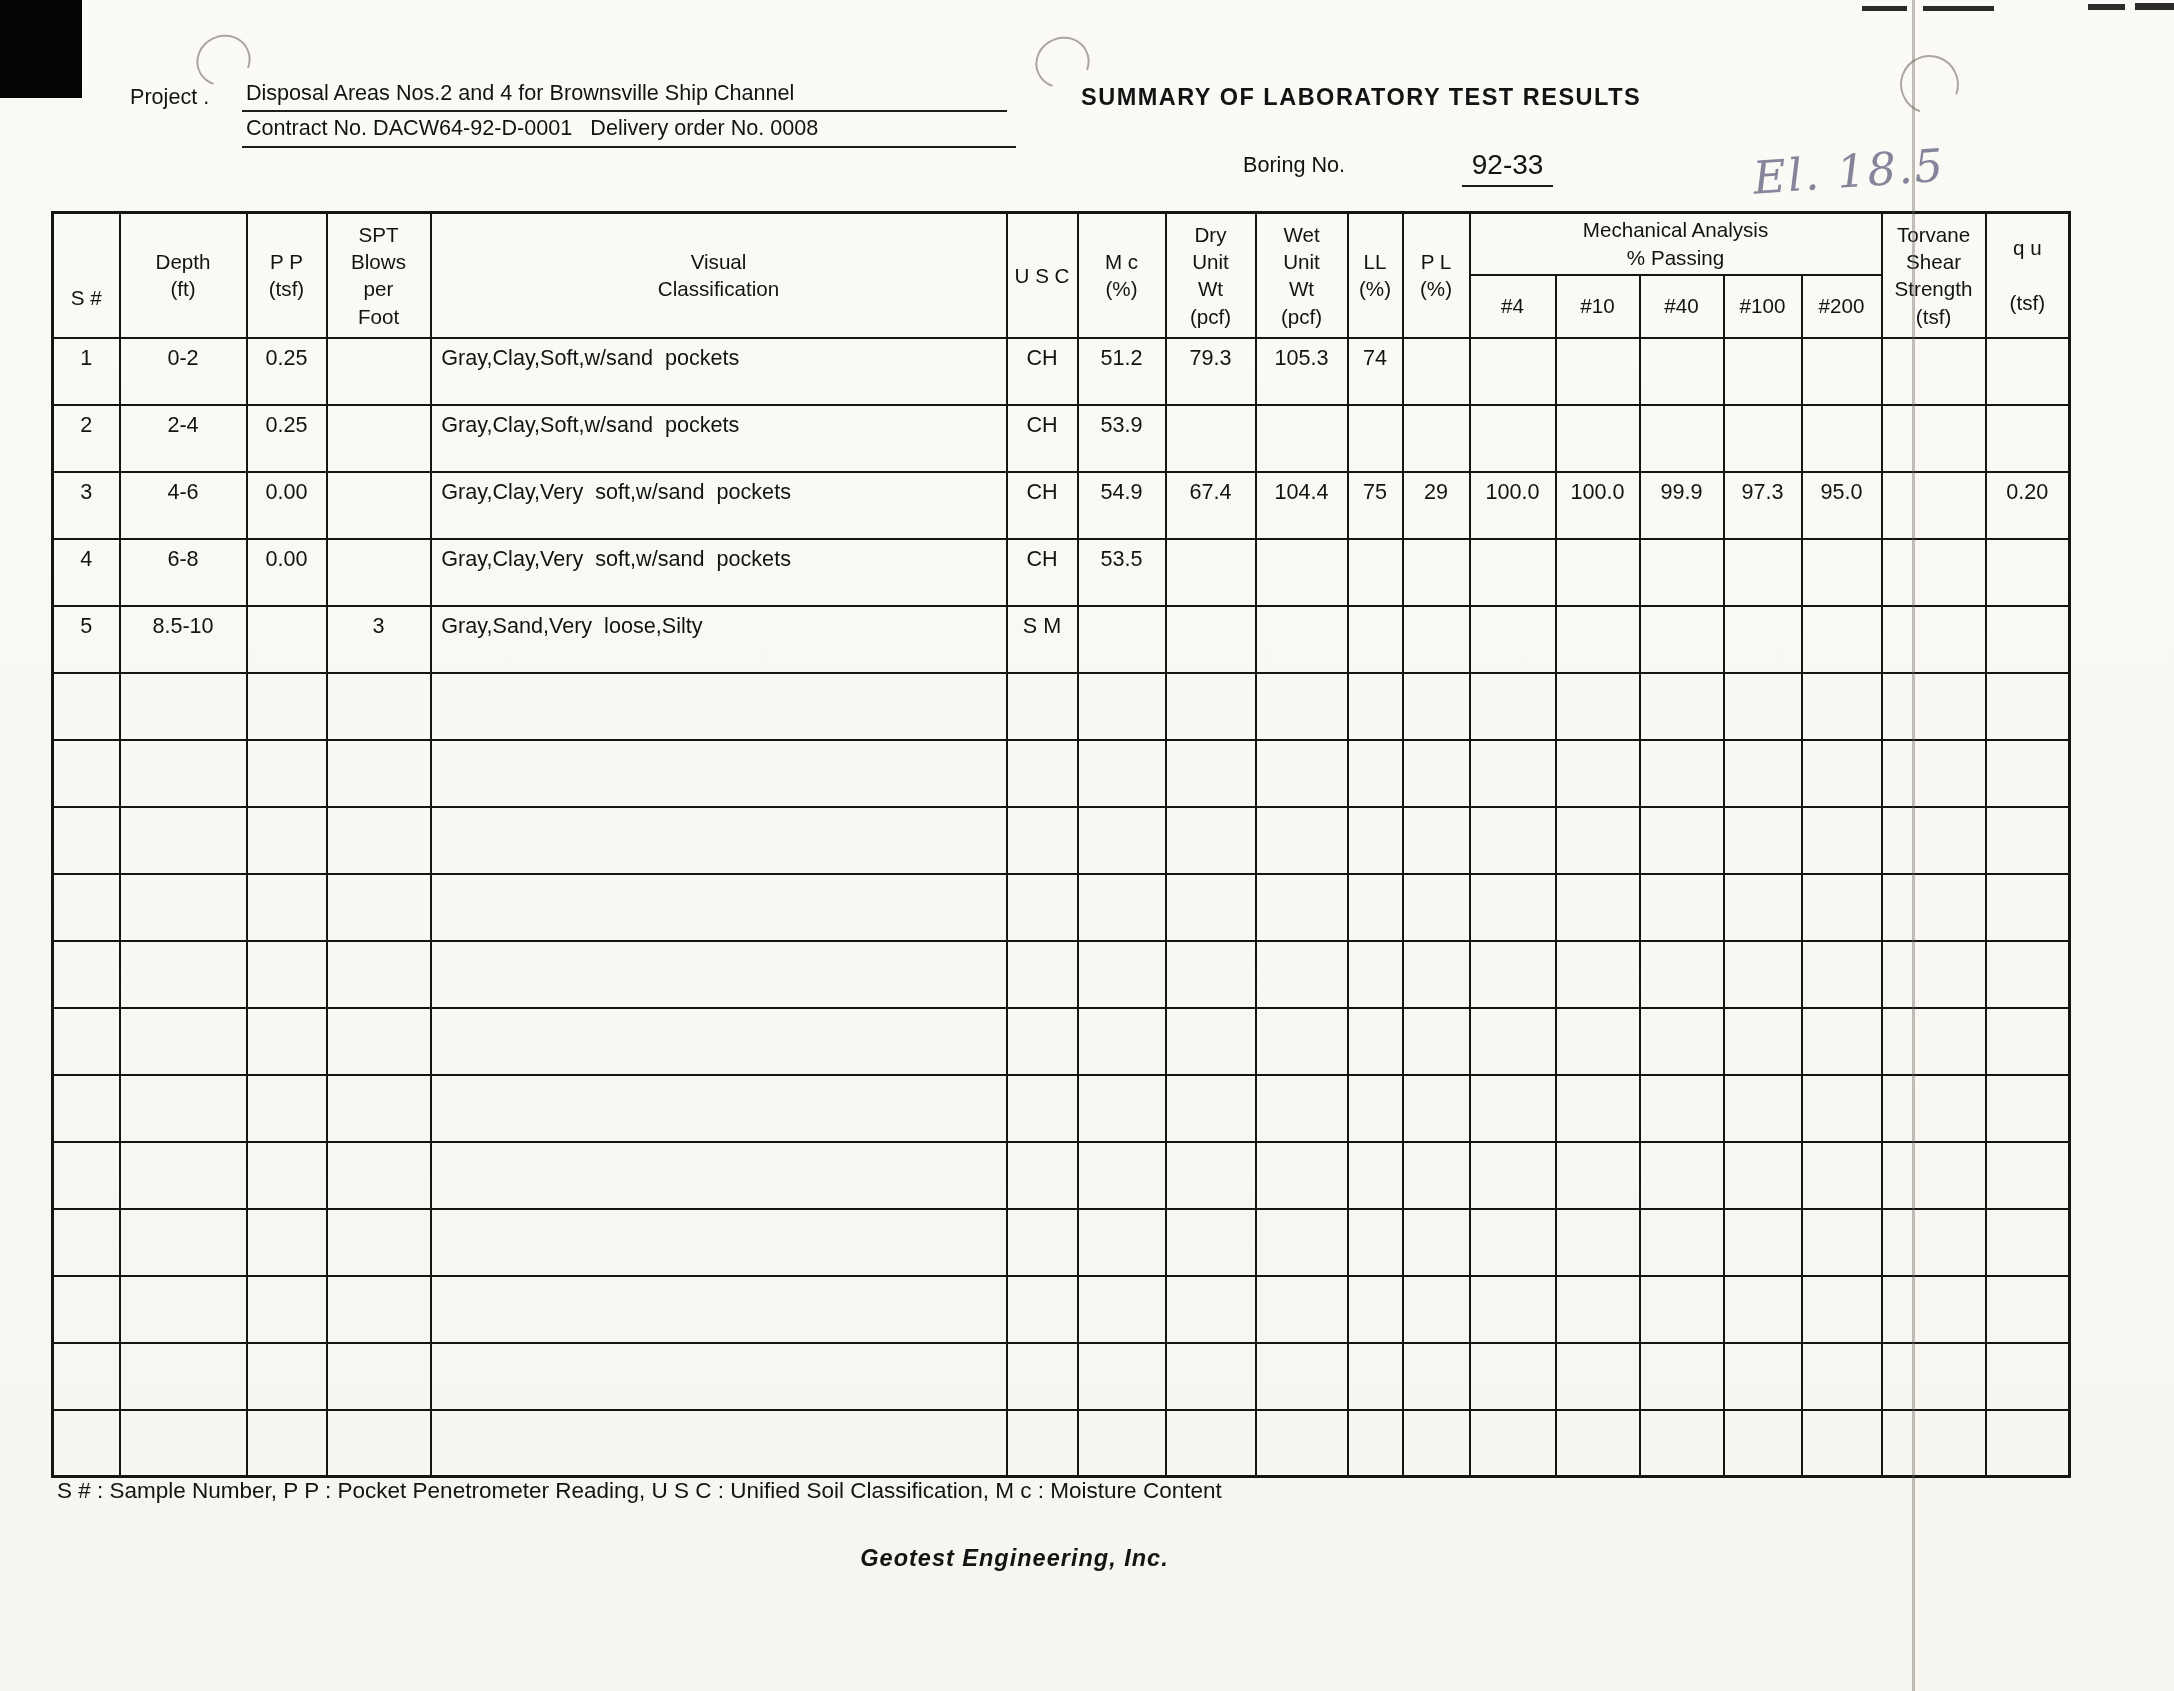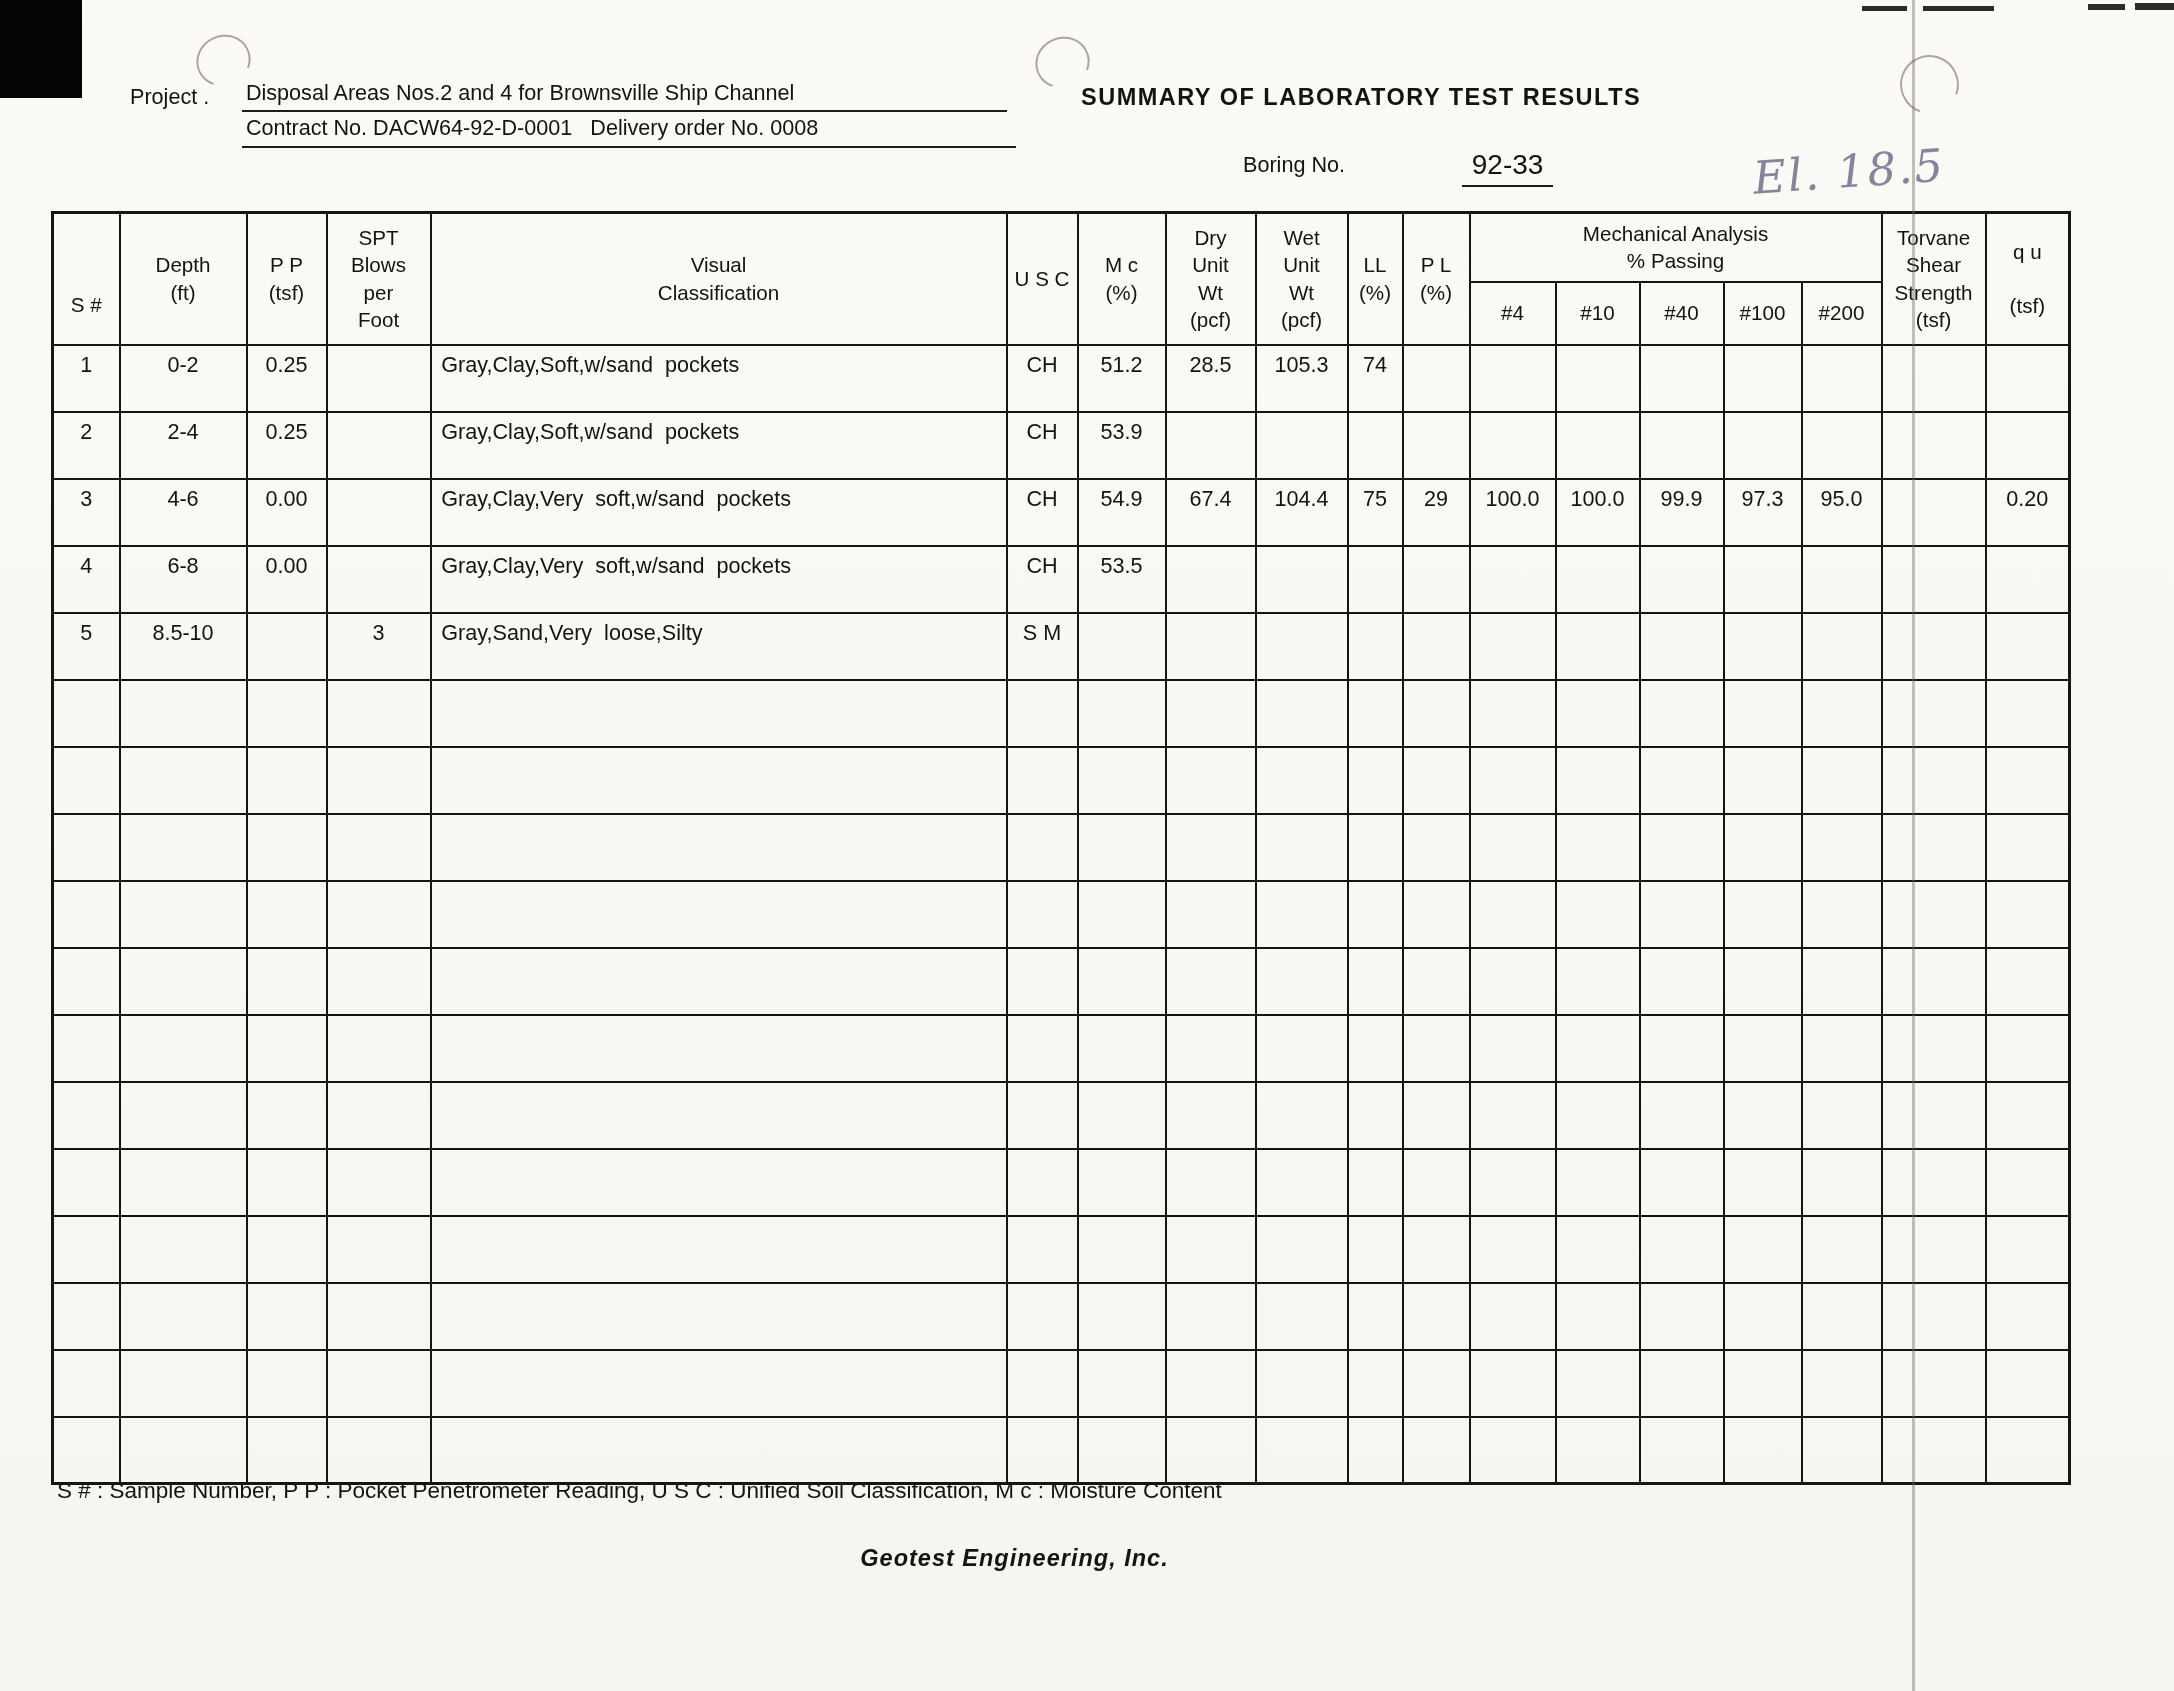--- a/index.html
+++ b/index.html
@@ -32,21 +32,21 @@
                color:#84849a; transform:rotate(-4deg); letter-spacing:2px; }
 
   
   table.results { position:absolute; left:51px; top:211px; width:2019px;
                   border-collapse:collapse; table-layout:fixed;
                   border:3.9px solid #151515; }
   .results th, .results td { border:2px solid #151515; overflow:hidden; }
   .results th { font-size:20.6px; font-weight:normal; text-align:center;
                 vertical-align:middle; white-space:pre-line; line-height:1.33;
                 padding:2px; }
-  .results th.h-mech { height:69px; }
+  .results th.h-mech { height:62px; }
   .results tr.sieve-row th { height:63px; }
   .results th.h-s { vertical-align:bottom; padding-bottom:25.5px; }
   .results td { height:67px; font-size:21.6px; text-align:center;
                 vertical-align:top; padding-top:6.9px; }
   .results td.col-visual { text-align:left; padding-left:9.8px; white-space:pre;border-radius:11px; }
 
   
   .legend-1 { position:absolute; left:57px; top:1478px; font-size:22.5px; }
   .legend-2 { position:absolute; left:57px; top:1511px; font-size:22.5px; }
   .company  { position:absolute; left:0; top:1545px; width:2029px;
@@ -157,21 +157,21 @@
     </thead>
     <tbody>
         <tr>
           <td class="col-s">1</td>
           <td class="col-depth">0-2</td>
           <td class="col-pp">0.25</td>
           <td class="col-spt"></td>
           <td class="col-visual">Gray,Clay,Soft,w/sand  pockets</td>
           <td class="col-usc">CH</td>
           <td class="col-mc">51.2</td>
-          <td class="col-dry">28.5</td>
+          <td class="col-dry">79.3</td>
           <td class="col-wet">105.3</td>
           <td class="col-ll">74</td>
           <td class="col-pl"></td>
           <td class="col-p4"></td>
           <td class="col-p10"></td>
           <td class="col-p40"></td>
           <td class="col-p100"></td>
           <td class="col-p200"></td>
           <td class="col-torvane"></td>
           <td class="col-qu"></td>

